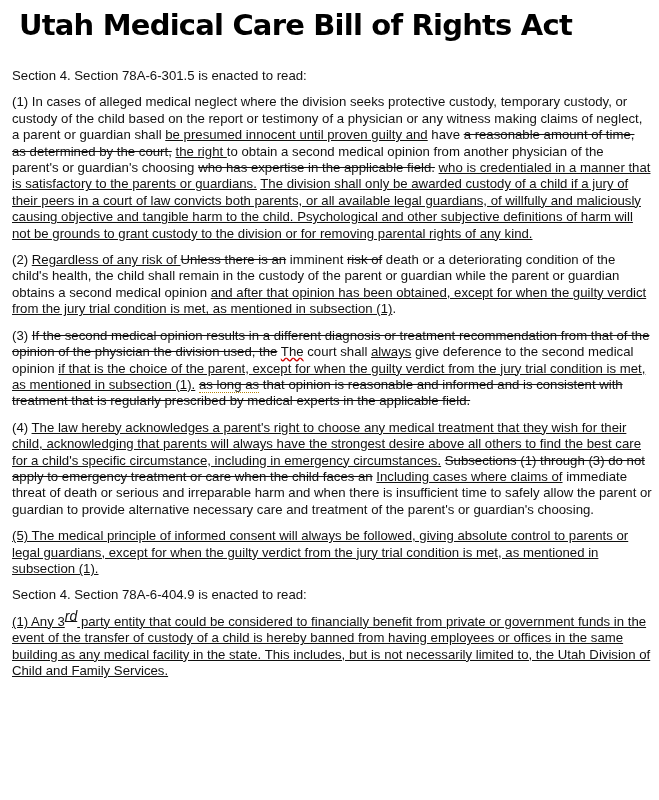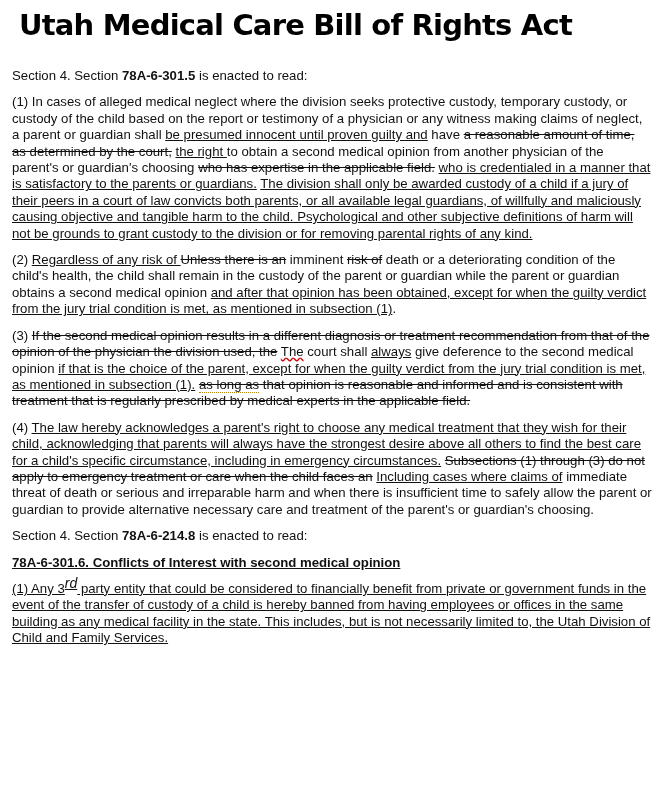--- a/index.html
+++ b/index.html
@@ -10,31 +10,31 @@
     letter-spacing: -0.8px; color: #000; margin: 0;
   }
   .doc {
     position: absolute; left: 12px; top: 68px; width: 640px;
     font-family: "Liberation Sans", sans-serif; font-size: 13.2px; line-height: 16.4px;
     color: #111;
   }
   .doc p { margin: 0 0 10px 0; }
   .u { text-decoration: underline; }
   .s { text-decoration: line-through; }
-  .b { font-weight: bold; }
+  .b { font-weight: normal; }
   .sq { text-decoration: underline wavy #d00000; }
   .dq { text-decoration: line-through; border-bottom: 1px dotted #b8860b; margin-top: 33px; }
   sup { font-size: 14px; line-height: 0; font-style: italic; }
 </style>
 </head>
 <body>
 
 <h1 class="title">Utah Medical Care Bill of Rights Act</h1>
 <div class="doc" id="doc">
     <p><span class="">Section 4. Section </span><span class="b">78A-6-301.5</span><span class=""> is enacted to read:</span></p>
     <p><span class="">(1) In cases of alleged medical neglect where the division seeks protective custody, temporary custody, or custody of the child based on the report or testimony of a physician or any witness making claims of neglect, a parent or guardian shall </span><span class="u">be presumed innocent until proven guilty and</span><span class=""> have </span><span class="s">a reasonable amount of time, as determined by the court,</span><span class=""> </span><span class="u">the right </span><span class="">to obtain a second medical opinion from another physician of the parent's or guardian's choosing </span><span class="s">who has expertise in the applicable field.</span><span class=""> </span><span class="u">who is credentialed in a manner that is satisfactory to the parents or guardians.</span><span class=""> </span><span class="u">The division shall only be awarded custody of a child if a jury of their peers in a court of law convicts both parents, or all available legal guardians, of willfully and maliciously causing objective and tangible harm to the child. Psychological and other subjective definitions of harm will not be grounds to grant custody to the division or for removing parental rights of any kind.</span></p>
     <p><span class="">(2) </span><span class="u">Regardless of any risk of </span><span class="s">Unless there is an</span><span class=""> imminent </span><span class="s">risk of</span><span class=""> death or a deteriorating condition of the child's health, the child shall remain in the custody of the parent or guardian while the parent or guardian obtains a second medical opinion </span><span class="u">and after that opinion has been obtained, except for when the guilty verdict from the jury trial condition is met, as mentioned in subsection (1)</span><span class="">.</span></p>
     <p><span class="">(3) </span><span class="s">If the second medical opinion results in a different diagnosis or treatment recommendation from that of the opinion of the physician the division used, the</span><span class=""> </span><span class="sq">The</span><span class=""> court shall </span><span class="u">always</span><span class=""> give deference to the second medical opinion </span><span class="u">if that is the choice of the parent, except for when the guilty verdict from the jury trial condition is met, as mentioned in subsection (1).</span><span class="">  </span><span class="dq">as long as</span><span class="s"> that opinion is reasonable and informed and is consistent with treatment that is regularly prescribed by medical experts in the applicable field.</span></p>
     <p><span class="">(4) </span><span class="u">The law hereby acknowledges a parent's right to choose any medical treatment that they wish for their child, acknowledging that parents will always have the strongest desire above all others to find the best care for a child's specific circumstance, including in emergency circumstances.</span><span class="">  </span><span class="s">Subsections (1) through (3) do not apply to emergency treatment or care when the child faces an</span><span class=""> </span><span class="u">Including cases where claims of</span><span class=""> immediate threat of death or serious and irreparable harm and when there is insufficient time to safely allow the parent or guardian to provide alternative necessary care and treatment of the parent's or guardian's choosing.</span></p>
-    <p><span class="">Section 4. Section </span><span class="b">78A-6-214.8</span><span class=""> is enacted to read:</span></p>
-    <p><span class="b u">78A-6-301.6. Conflicts of Interest with second medical opinion</span></p>
+    <p><span class="u">(5) The medical principle of informed consent will always be followed, giving absolute control to parents or legal guardians, except for when the guilty verdict from the jury trial condition is met, as mentioned in subsection (1).</span></p>
+    <p><span class="">Section 4. Section </span><span class="b">78A-6-404.9</span><span class=""> is enacted to read:</span></p>
     <p><span class="u">(1) Any 3</span><sup class="u">rd</sup><span class="u"> party entity that could be considered to financially benefit from private or government funds in the event of the transfer of custody of a child is hereby banned from having employees or offices in the same building as any medical facility in the state.  This includes, but is not necessarily limited to, the Utah Division of Child and Family Services.</span></p>
   </div>
 
 </body></html>

